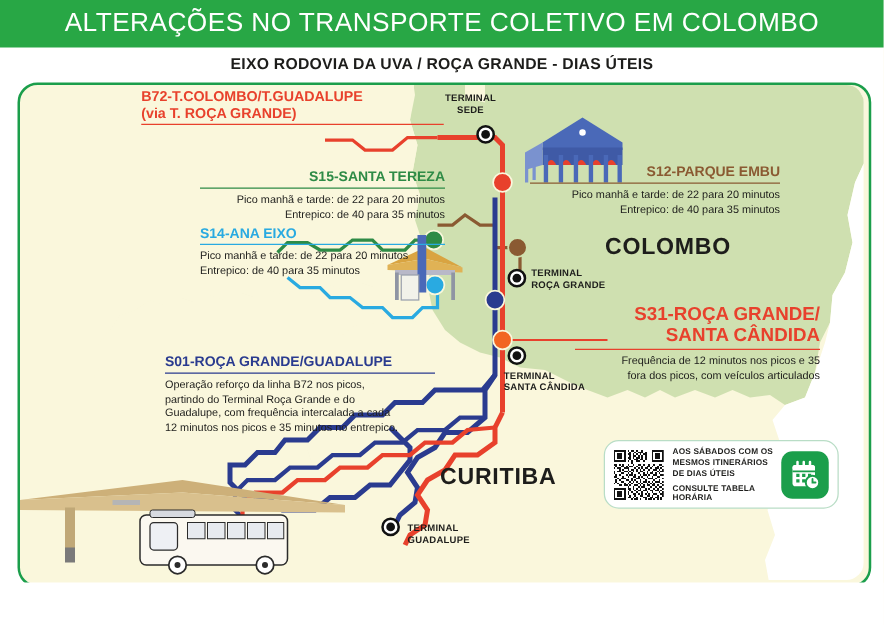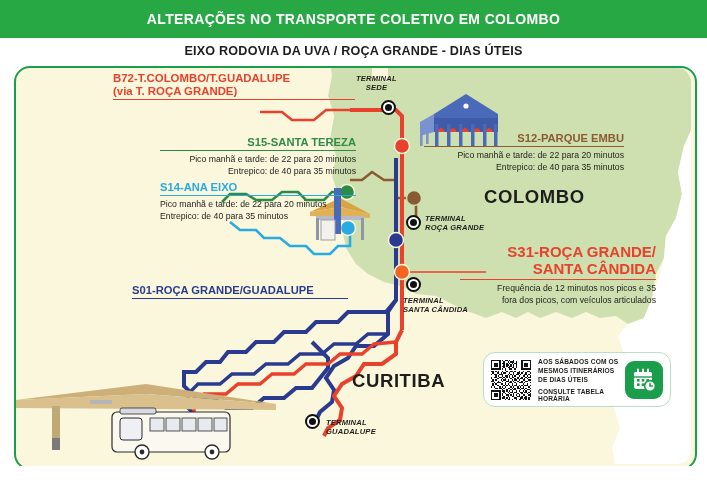--- a/index.html
+++ b/index.html
@@ -9,21 +9,21 @@
     -webkit-font-smoothing:antialiased;
   }
   #root{position:relative;width:707px;height:500px;}
 
   
   .header-bar{
     position:absolute;left:0;top:0;width:707px;height:38px;
     background:#28a745;display:flex;align-items:center;justify-content:center;
   }
   .header-title{
-    color:#ffffff;font-size:14px;font-weight:bold;letter-spacing:.35px;
+    color:#ffffff;font-size:21px;font-weight:normal;letter-spacing:.35px;
     white-space:nowrap;
   }
   .subtitle{
     position:absolute;left:0;top:38px;width:707px;height:26px;
     display:flex;align-items:center;justify-content:center;
     color:#1d1d1b;font-size:12.6px;font-weight:bold;letter-spacing:.2px;
   }
 
   
   .card{
@@ -68,21 +68,21 @@
   .term-dot{
     position:absolute;width:15px;height:15px;border-radius:50%;
     background:#ffffff;border:2px solid #111;box-sizing:border-box;
   }
   .term-dot::after{
     content:"";position:absolute;left:50%;top:50%;width:7px;height:7px;
     margin:-3.5px 0 0 -3.5px;border-radius:50%;background:#111;
   }
   .term-lbl{
     position:absolute;font-size:7.6px;font-weight:bold;color:#1d1d1b;
-    line-height:1.25;letter-spacing:.2px;white-space:nowrap;font-style:italic;
+    line-height:1.25;letter-spacing:.2px;white-space:nowrap;
   }
   .tc{text-align:center;}
 
   
   .qrbox{
     position:absolute;left:483px;top:352px;width:188px;height:55px;
     background:#ffffff;border:1px solid #b9ddc6;border-radius:12px;
     display:flex;align-items:center;padding:0 7px;box-sizing:border-box;
   }
   .qr{width:40px;height:40px;flex:0 0 40px;}
@@ -272,20 +272,26 @@
     <div class="rule"></div>
     <div class="body">
       <span>Pico manhã e tarde: de 22 para 20 minutos</span><br>
       <span>Entrepico: de 40 para 35 minutos</span>
     </div>
   </div>
 
   <div class="info s01">
     <div class="ttl">S01-ROÇA GRANDE/GUADALUPE</div>
     <div class="rule"></div>
+    <div class="body">
+      <span>Operação reforço da linha B72 nos picos,</span><br>
+      <span>partindo do Terminal Roça Grande e do</span><br>
+      <span>Guadalupe, com frequência intercalada a cada</span><br>
+      <span>12 minutos nos picos e 35 minutos no entrepico.</span>
+    </div>
   </div>
 
   <div class="info s12">
     <div class="ttl">S12-PARQUE EMBU</div>
     <div class="rule"></div>
     <div class="body">
       <span>Pico manhã e tarde: de 22 para 20 minutos</span><br>
       <span>Entrepico: de 40 para 35 minutos</span>
     </div>
   </div>

